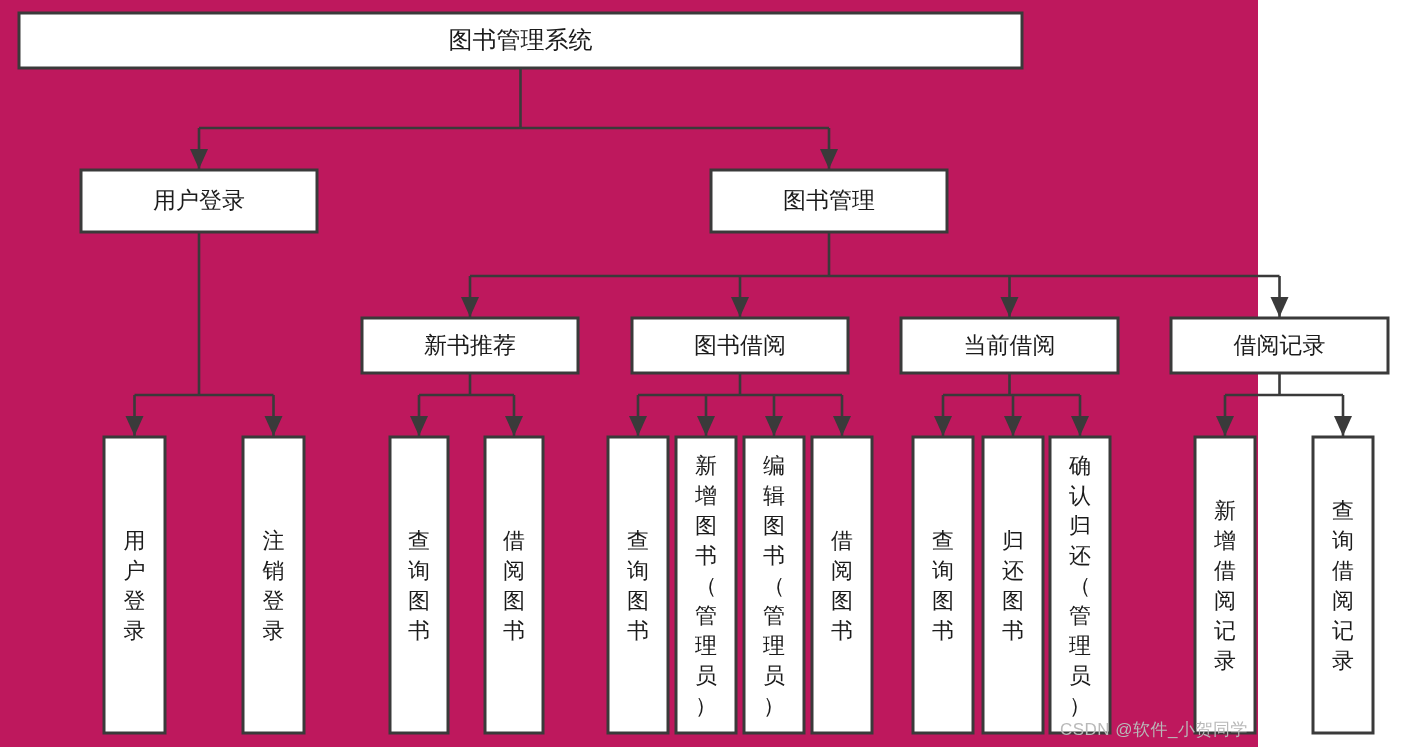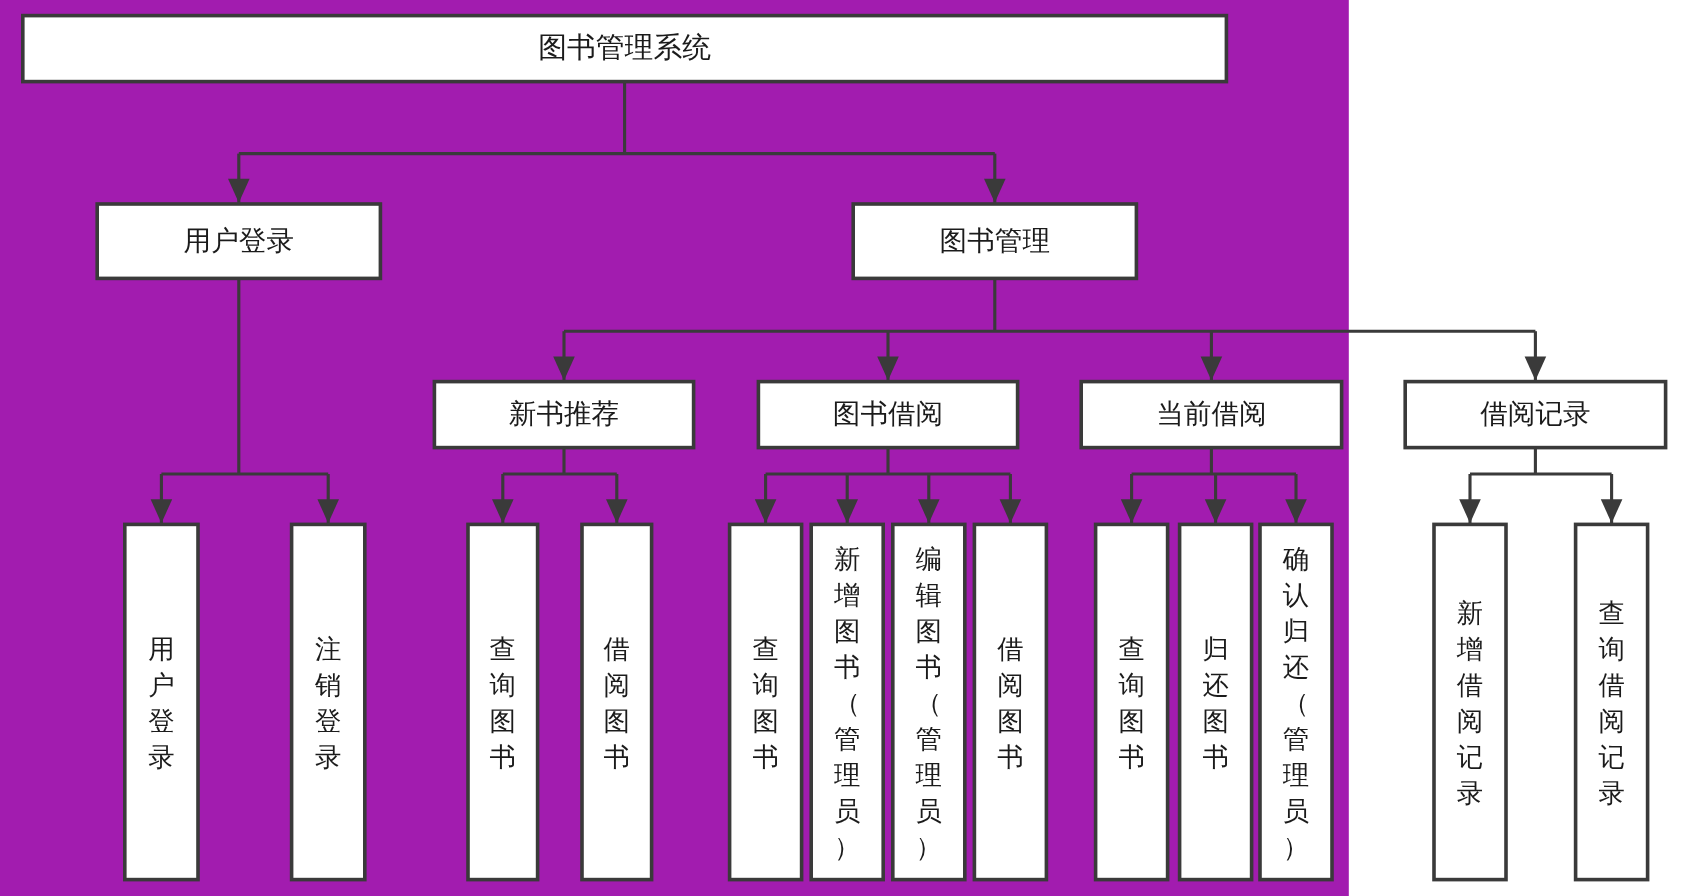--- a/index.html
+++ b/index.html
@@ -1,18 +1,18 @@
 <!DOCTYPE html>
 <html><head>
 <meta charset="utf-8">
 <style>
   html,body{margin:0;padding:0;background:#ffffff;}
   body{width:1405px;height:747px;overflow:hidden;
        font-family:"Liberation Sans","DejaVu Sans",sans-serif;}
-  #stage{position:relative;width:1124px;height:747px;background:#a21caf;}
+  #stage{position:relative;width:1258px;height:747px;background:#be185d;}
   svg#diagram{position:absolute;left:0;top:0;width:1405px;height:747px;}
   .node-rect{fill:#ffffff;stroke:#3a3a3a;stroke-width:3;}
   .edge{stroke:#3a3a3a;stroke-width:2.6;fill:none;}
   .arrow-head{fill:#3a3a3a;stroke:none;}
   .node-label-h{font-family:"Liberation Sans","DejaVu Sans",sans-serif;
       font-size:23px;fill:#1b1b1b;text-anchor:middle;dominant-baseline:middle;}
   .node-label-title{font-size:24px;}
   .node-label-v{font-family:"Liberation Sans","DejaVu Sans",sans-serif;
       font-size:22px;fill:#1b1b1b;text-anchor:middle;}
   .watermark{position:absolute;right:10px;bottom:6px;font-size:17px;color:#b9b9b9;
@@ -225,13 +225,14 @@
           <text x="1343" y="518.4" class="node-label-v">查</text>
           <text x="1343" y="548.4" class="node-label-v">询</text>
           <text x="1343" y="578.4" class="node-label-v">借</text>
           <text x="1343" y="608.4" class="node-label-v">阅</text>
           <text x="1343" y="638.4" class="node-label-v">记</text>
           <text x="1343" y="668.4" class="node-label-v">录</text>
           <title>查询借阅记录</title>
         </g>
       </g>
   </svg>
+  <div class="watermark">CSDN @软件_小贺同学</div>
 </div>
 
 </body></html>

